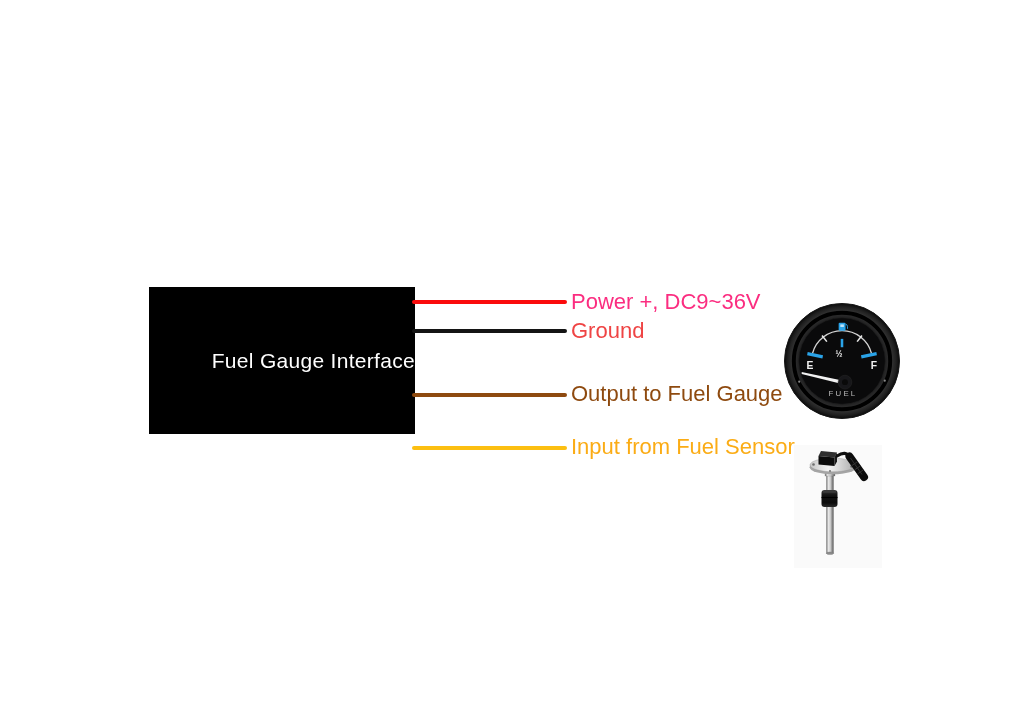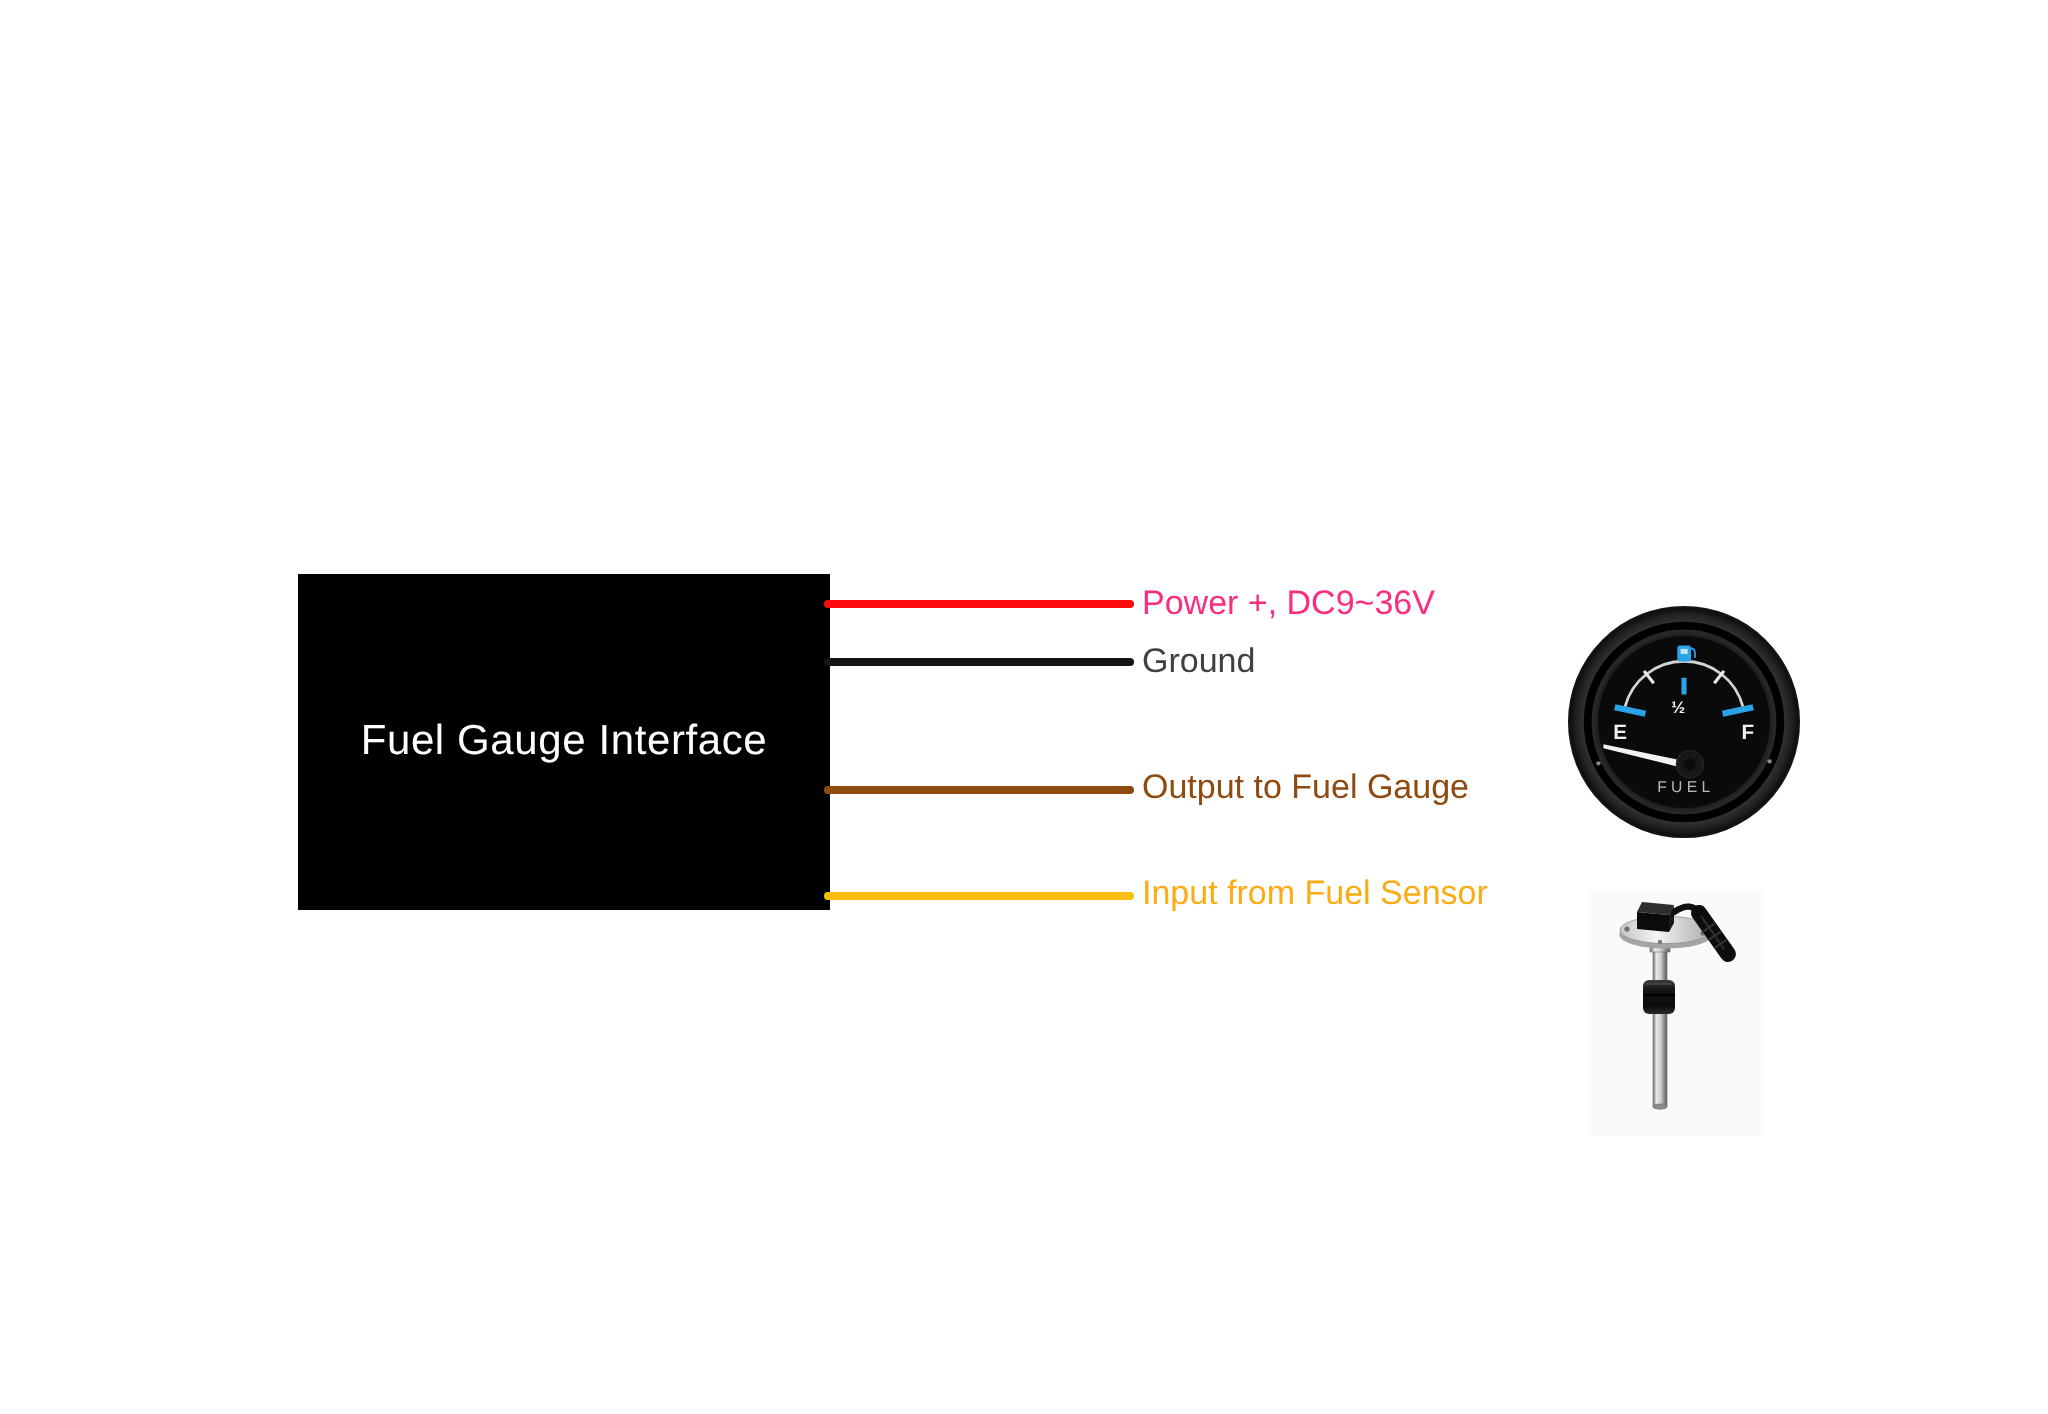--- a/index.html
+++ b/index.html
@@ -1,32 +1,32 @@
 <!DOCTYPE html>
 <html><head>
 <meta charset="utf-8">
 <style>
   html,body{margin:0;padding:0;background:#ffffff;}
   .canvas{
     position:relative;width:1024px;height:707px;background:#ffffff;
     overflow:hidden;font-family:"Liberation Sans",sans-serif;
   }
   .iface-box{
-    position:absolute;left:149px;top:287px;width:266px;height:168px;
-    display:flex;align-items:center;justify-content:center;
+    position:absolute;left:149px;top:287px;width:266px;height:147px;
+    display:flex;align-items:center;justify-content:flex-end;
   }
   .iface-box .box-label{font-size:21px;letter-spacing:.3px;white-space:nowrap;}
   .wire{position:absolute;left:412px;width:155px;height:4px;border-radius:2px;}
   .wire-power{top:300px;}
   .wire-ground{top:329px;}
   .wire-output{top:393px;}
   .wire-input{top:446px;}
   .wire-label{
     position:absolute;left:571px;height:24px;line-height:24px;
-    font-size:17px;white-space:nowrap;
+    font-size:22px;white-space:nowrap;
   }
   .label-power{top:290px;}
   .label-ground{top:319px;}
   .label-output{top:382px;}
   .label-input{top:435px;}
   .gauge{position:absolute;left:783px;top:302px;width:118px;height:118px;}
   .sensor{position:absolute;left:794px;top:445px;width:88px;height:123px;}
   svg{display:block;width:100%;height:100%;}
   .gtext{fill:#f0f0f0;font-family:"Liberation Sans",sans-serif;font-weight:bold;text-anchor:middle;}
   .g-ef{font-size:10.5px;}
@@ -42,21 +42,21 @@
   <div class="iface-box" title="Fuel Gauge Interface" style="background: rgb(0, 0, 0);">
     <span class="box-label" style="color: rgb(254, 254, 254);">Fuel Gauge Interface</span>
   </div>
 
   <div class="wire wire-power" style="background: rgb(251, 11, 12);"></div>
   <div class="wire wire-ground" style="background: rgb(20, 20, 20);"></div>
   <div class="wire wire-output" style="background: rgb(142, 74, 15);"></div>
   <div class="wire wire-input" style="background: rgb(252, 191, 17);"></div>
 
   <div class="wire-label label-power" style="color: rgb(251, 45, 128);">Power +, DC9~36V</div>
-  <div class="wire-label label-ground" style="color: #404040;">Ground</div>
+  <div class="wire-label label-ground" style="color: #ef4444;">Ground</div>
   <div class="wire-label label-output" style="color: rgb(142, 74, 15); text-align: right;">Output to Fuel Gauge</div>
   <div class="wire-label label-input" style="color: rgb(251, 172, 21);">Input from Fuel Sensor</div>
 
   <div class="gauge">
     <svg viewBox="0 0 120 120">
       <defs>
         <radialGradient id="gBezel" cx="50%" cy="50%" r="50%">
           <stop offset="0%" stop-color="#0c0c0d"></stop>
           <stop offset="55%" stop-color="#0e0e0f"></stop>
           <stop offset="72%" stop-color="#1b1b1c"></stop>

